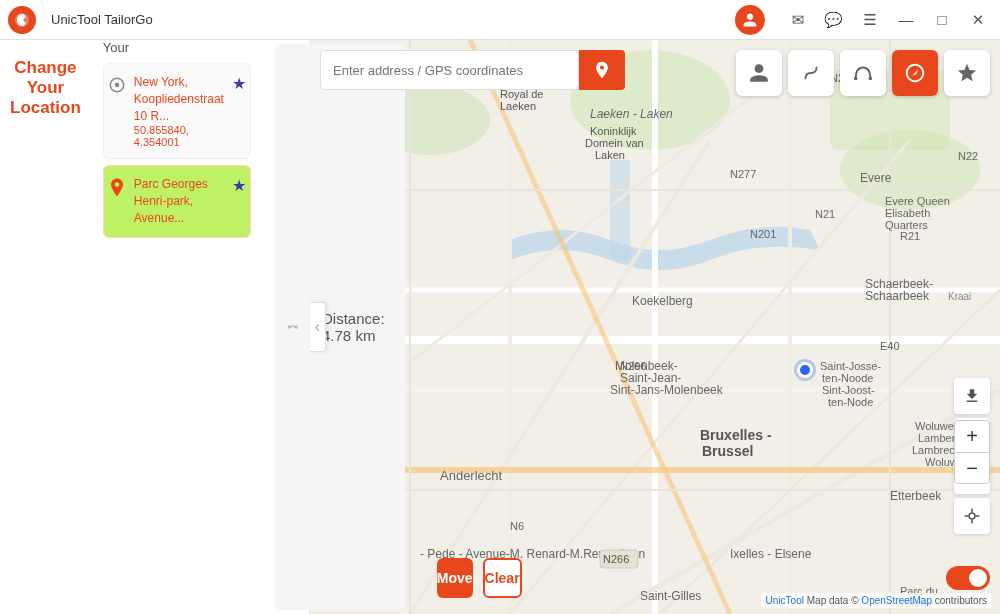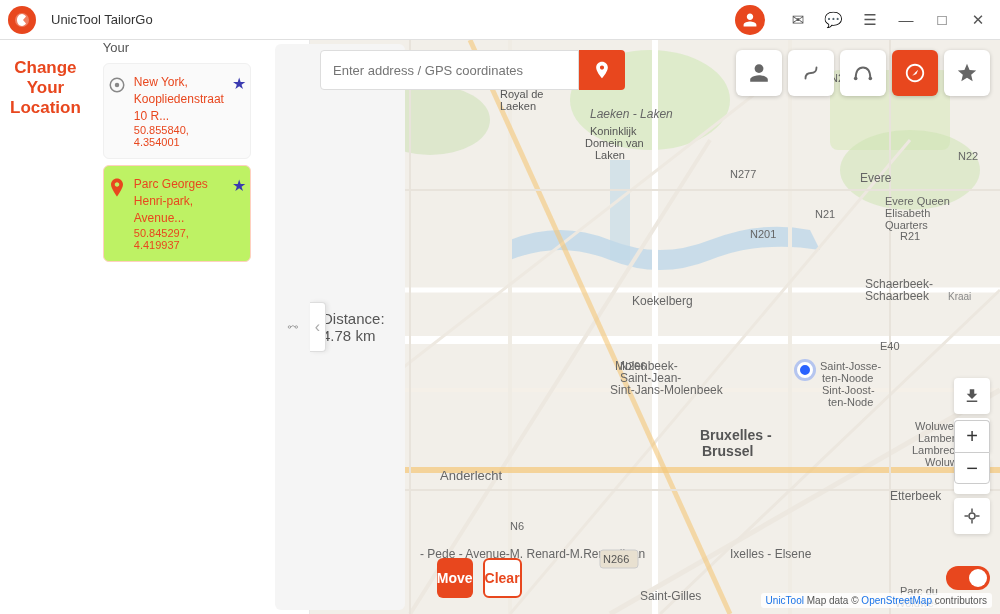--- a/index.html
+++ b/index.html
@@ -234,21 +234,20 @@
       </div>
 
       <div class="waypoint-item active">
         <div class="wp-icon">
           <svg width="18" height="22" viewBox="0 0 24 28" fill="#e8471e">
             <path d="M12 0C7.6 0 4 3.6 4 8c0 5.4 8 16 8 16s8-10.6 8-16c0-4.4-3.6-8-8-8zm0 11c-1.7 0-3-1.3-3-3s1.3-3 3-3 3 1.3 3 3-1.3 3-3 3z"></path>
           </svg>
         </div>
         <div class="wp-text">
           <div class="wp-name">Parc Georges Henri-park, Avenue...</div>
-          <div class="wp-coords">50.845297, 4.419937</div>
         </div>
         <div class="wp-star">★</div>
       </div>
     </div>
 
     <div id="distance-row">
       <svg width="20" height="20" viewBox="0 0 24 24" fill="#888">
         <circle cx="5" cy="12" r="2.5" stroke="#888" stroke-width="1.5" fill="none"></circle>
         <circle cx="19" cy="12" r="2.5" stroke="#888" stroke-width="1.5" fill="none"></circle>
         <path d="M7.5 12 Q12 6 16.5 12" stroke="#888" stroke-width="1.5" fill="none"></path>

